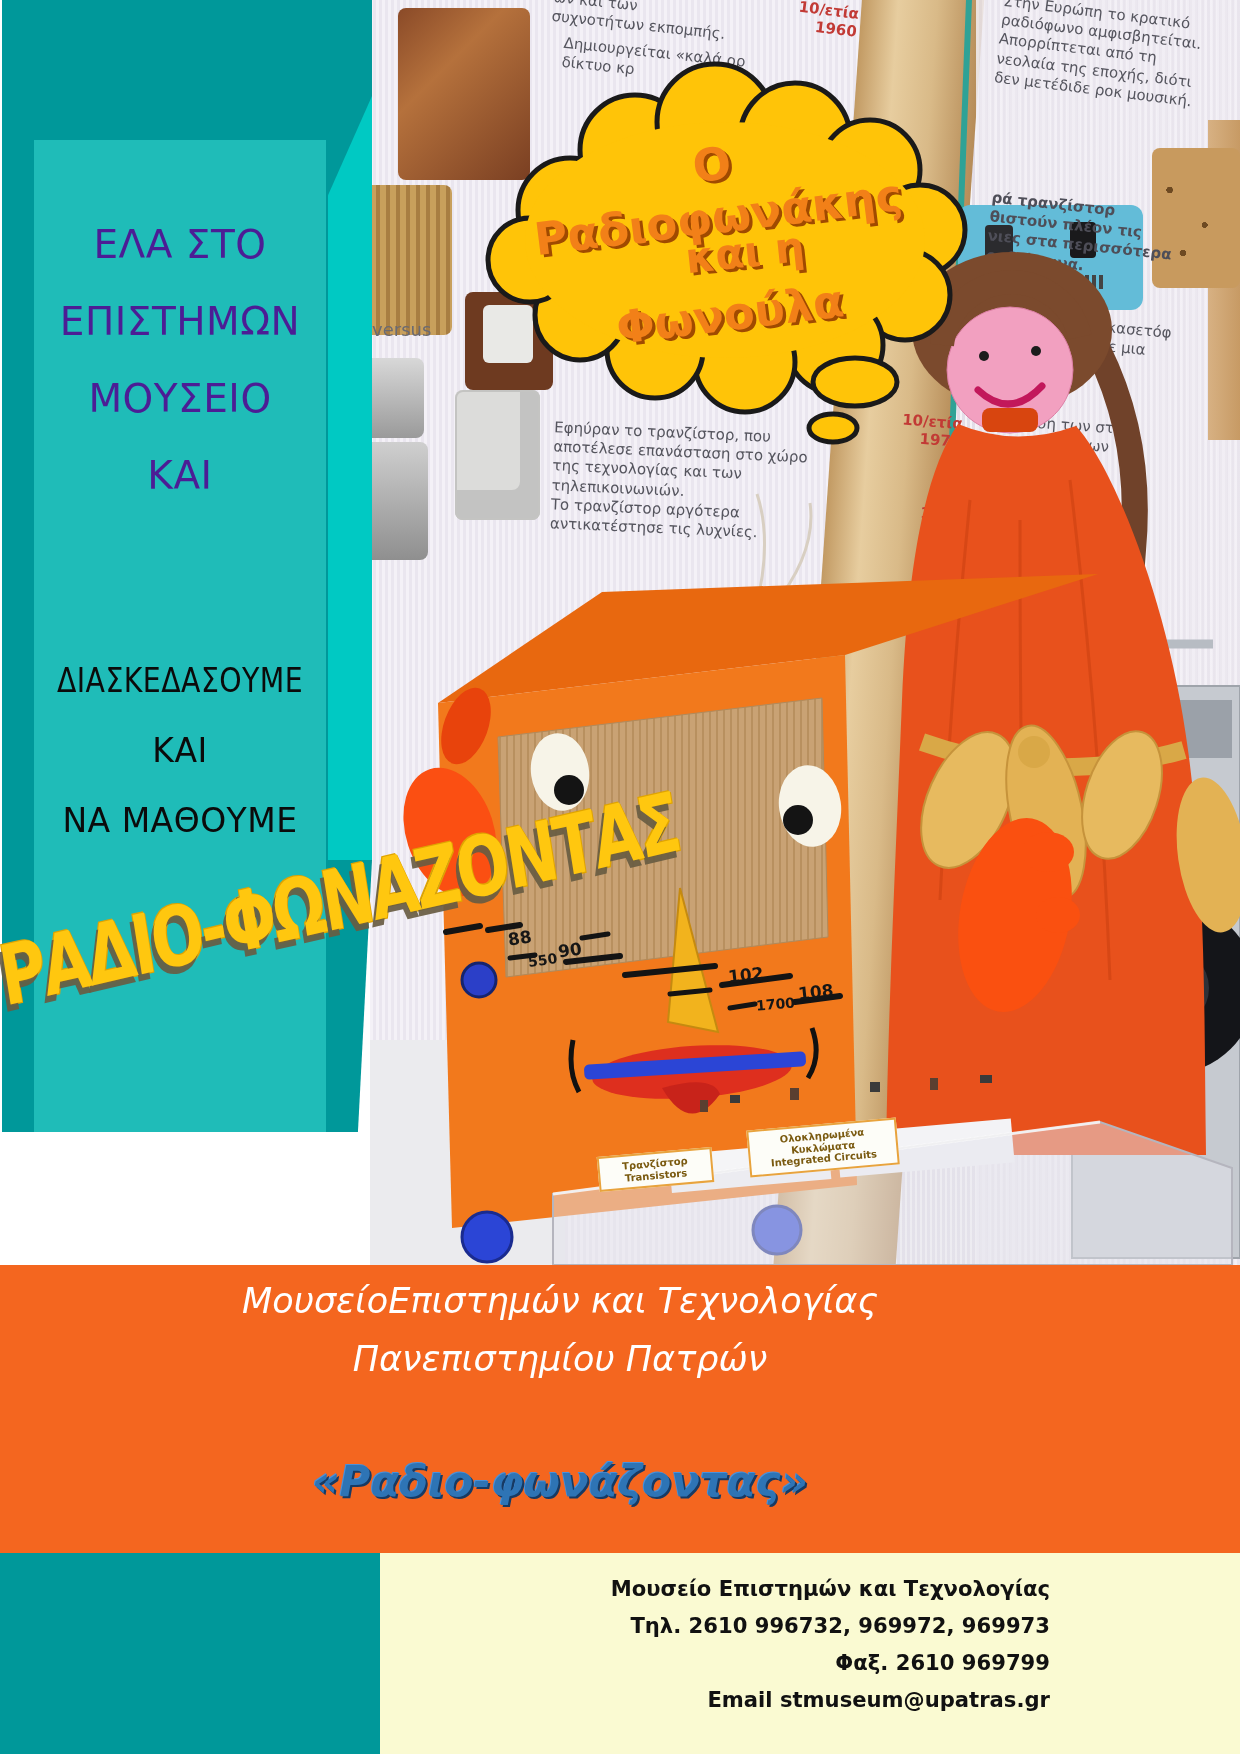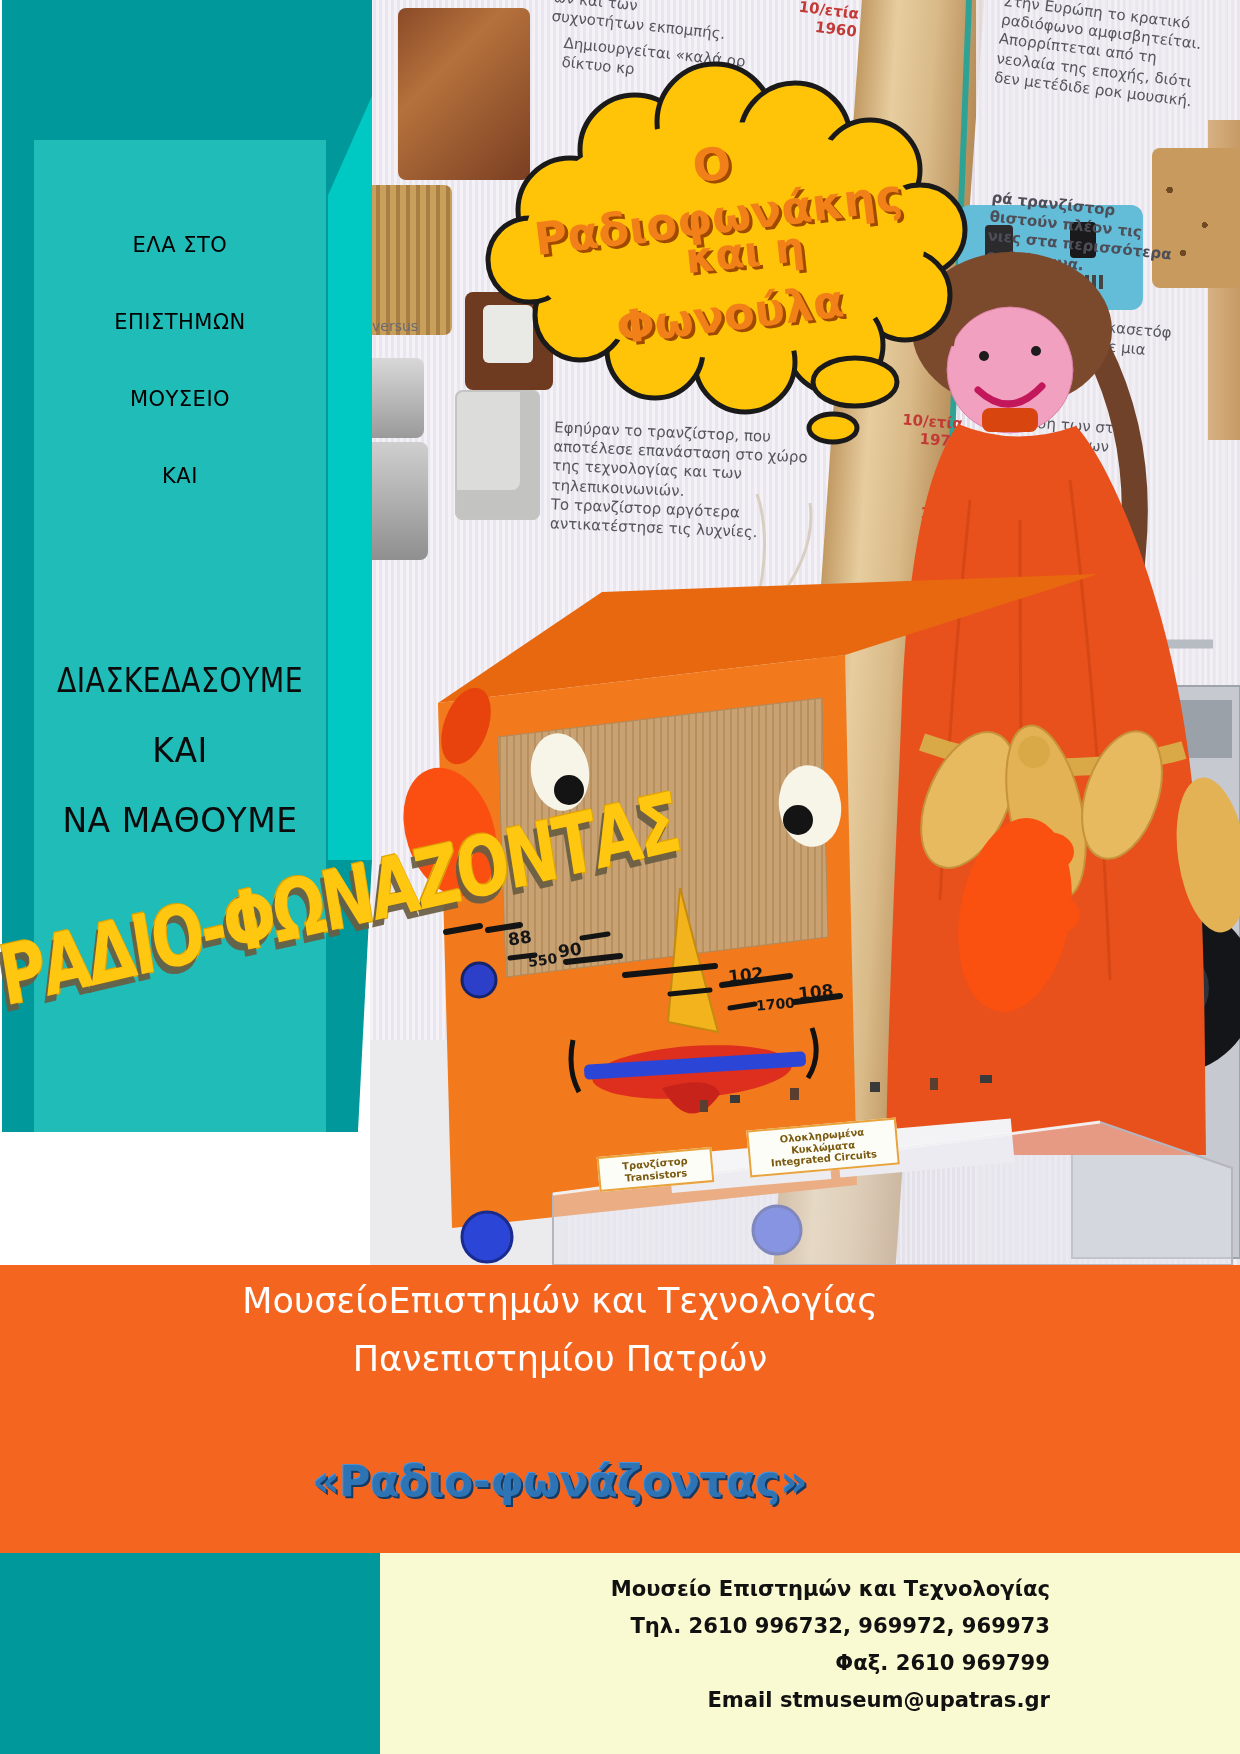--- a/index.html
+++ b/index.html
@@ -19,35 +19,35 @@
       font-size:10px;font-weight:bold;color:#7a5a10;text-align:center;line-height:1.15;
       white-space:pre-line;padding:4px 3px;box-sizing:border-box;}
   .imgbox{position:absolute;border-radius:8px;}
   
   .side-dark{position:absolute;left:2px;top:0;width:370px;height:1132px;background:#00989a;
       clip-path:polygon(0 0,100% 0,100% 76%,96.2% 100%,0 100%);}
   .side-band{position:absolute;left:328px;top:96px;width:44px;height:764px;background:#00c9c3;
       clip-path:polygon(0 13%,100% 0,100% 100%,0 100%);}
   .side-panel{position:absolute;left:34px;top:140px;width:292px;height:992px;background:#1fbcb8;}
   .sline{height:77px;display:flex;align-items:center;justify-content:center;
-      font-size:21px;color:#000000;letter-spacing:.5px;white-space:nowrap;}
+      font-size:39px;color:#4c1d95;letter-spacing:.5px;white-space:nowrap;}
   .sline2{height:70px;display:flex;align-items:center;justify-content:center;
       font-size:33px;color:#0b0b0b;letter-spacing:.5px;white-space:nowrap;}
   .squeeze{transform:scaleX(.86);}
   
   .bubble-text{position:absolute;color:#f28018;font-weight:bold;text-align:center;
       text-shadow:3px 3px 0 #a04a00;z-index:12;}
   
   .wordart{position:absolute;left:8px;top:952px;width:580px;z-index:11;
       font-size:63px;font-weight:bold;letter-spacing:-3px;color:#ffc70f;white-space:nowrap;
       transform:rotate(-13deg) skewX(-4deg) scaleY(1.3);transform-origin:0 100%;
       text-shadow:-4px 5px 0 rgba(104,92,66,.92),1px 1px 0 #e0a400,-1px -1px 0 #e0a400;}
   
   .oband{position:absolute;left:0;top:1265px;width:1240px;height:288px;background:#f4661f;}
-  .ob-line{position:absolute;width:1120px;left:0;text-align:center;color:#ffffff;}
+  .ob-line{position:absolute;width:1120px;left:0;text-align:center;color:#ffffff;font-style:italic;}
   
   .bot-teal{position:absolute;left:0;top:1553px;width:380px;height:201px;background:#00989a;}
   .bot-cream{position:absolute;left:380px;top:1553px;width:860px;height:201px;background:#fafad2;}
   .contact{position:absolute;left:380px;top:1570px;width:670px;text-align:right;
       color:#111;font-weight:bold;font-size:22px;line-height:37px;transform:scaleX(.96);
       transform-origin:100% 0;}
 </style>
 </head>
 <body>
 
@@ -92,21 +92,21 @@
 δίκτυο κρ</div>
     <div class="pt" style="left:182px;top:296px;width:255px;transform:rotate(3.5deg);">Η Τηλεόραση αντα
 ραδιόφωνο,διότι χρησιμοπ
 εικόνα, ένα πολύ δυνατό όπλο.</div>
     <div class="pt" style="left:182px;top:424px;width:265px;transform:rotate(2.5deg);">Εφηύραν το τρανζίστορ, που
 αποτέλεσε επανάσταση στο χώρο
 της τεχνολογίας και των
 τηλεπικοινωνιών.
 Το τρανζίστορ αργότερα
 αντικατέστησε τις λυχνίες.</div>
-    <div class="pt" style="left:2px;top:318px;font-size:14px;color:#6a6a72;">versus</div>
+    <div class="pt" style="left:2px;top:318px;font-size:18px;color:#6a6a72;">versus</div>
     <div class="yr" style="left:408px;top:0;width:80px;transform:rotate(7deg);">10/ετία
 1960</div>
     <div class="pt" style="left:628px;top:6px;width:240px;transform:rotate(7deg);">Στην Ευρώπη το κρατικό
 ραδιόφωνο αμφισβητείται.
 Απορρίπτεται από τη
 νεολαία της εποχής, διότι
 δεν μετέδιδε ροκ μουσική.</div>
     <div class="pt" style="left:618px;top:200px;width:225px;transform:rotate(6deg);font-weight:bold;color:#4e4e58;">ρά τρανζίστορ
 θιστούν πλέον τις
 νιες στα περισσότερα

